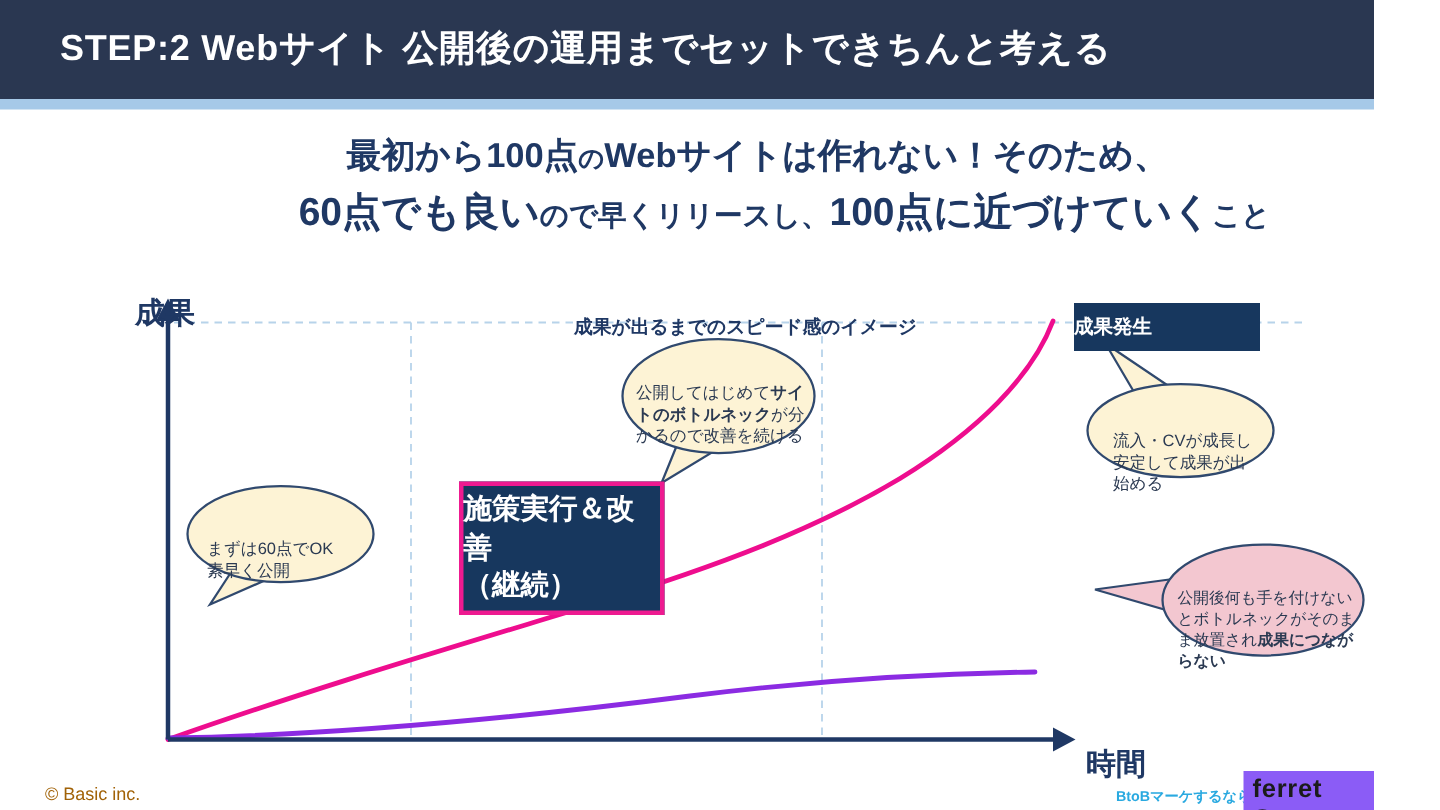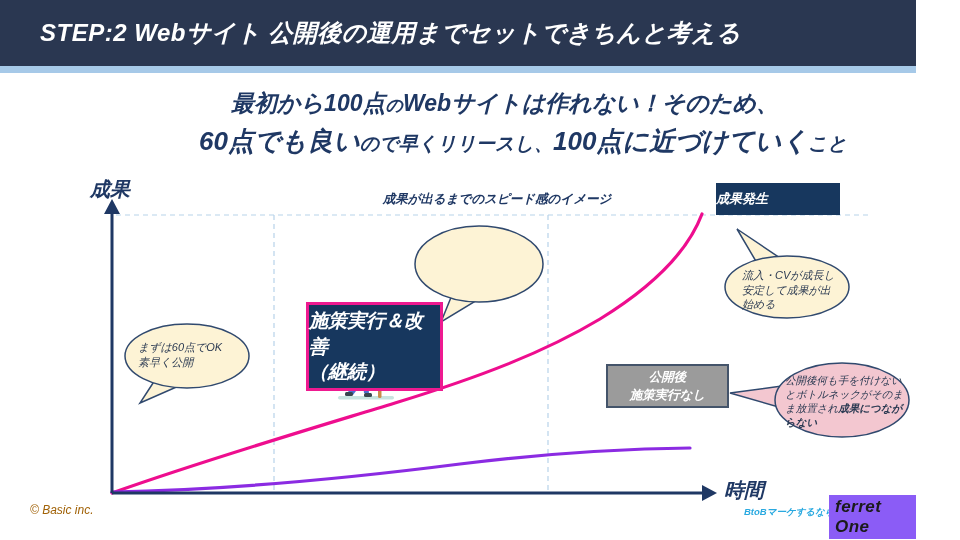--- a/index.html
+++ b/index.html
@@ -1,38 +1,38 @@
 <!DOCTYPE html>
 <html><head>
 <meta charset="utf-8">
 <style>
   html,body{margin:0;padding:0;background:#fff;}
   .slide{position:relative;width:916px;height:540px;background:#ffffff;overflow:hidden;
-         font-family:"Liberation Sans","DejaVu Sans",sans-serif;font-style:italic;}
+         font-family:"Liberation Sans","DejaVu Sans",sans-serif;}
   
   .hdr{position:absolute;left:0;top:0;width:960px;height:66px;background:#2a3751;}
   .hdr-title{position:absolute;left:40px;top:0;height:66px;line-height:66px;
              color:#ffffff;font-size:24px;font-weight:bold;letter-spacing:.5px;white-space:nowrap;}
   .hdr-accent{position:absolute;left:0;top:66px;width:960px;height:7px;background:#a6c9e8;}
   
   .subtitle{position:absolute;left:0;top:88px;width:960px;text-align:center;color:#1f3864;font-weight:bold;padding-left:25px;}
   .sub-line{white-space:nowrap;}
   .big{font-size:23px;} .small{font-size:17px;}
   .l2{margin-top:5px;margin-left:36px;}
   .big2{font-size:26px;} .small2{font-size:19px;}
   
   .chart-svg{position:absolute;left:0;top:0;width:960px;height:540px;z-index:1;}
   .dash{stroke:#b7d3ea;stroke-width:1.2;stroke-dasharray:5 4;fill:none;}
   .axis{stroke:#1f3864;stroke-width:3;fill:none;}
   .axis-head{fill:#1f3864;}
   .curve{fill:none;stroke-width:3.2;stroke-linecap:round;}
   .bub-cream{fill:#fdf3d5;stroke:#30496e;stroke-width:1.5;}
   .bub-pink{fill:#f3c7d0;stroke:#30496e;stroke-width:1.5;}
   
-  .ov{position:absolute;z-index:2;}
+  .ov{position:absolute;z-index:2;margin-top:19px;}
   .axis-label{color:#1f3864;font-size:20px;font-weight:bold;}
   .chart-title{width:300px;text-align:center;color:#1f3864;font-size:12.5px;font-weight:bold;}
   .navy-box{background:#17375e;color:#ffffff;font-weight:bold;text-align:left;}
   .box-site{left:66px;top:407px;width:124px;height:31px;line-height:31px;font-size:13px;}
   .box-improve{left:306px;top:302px;width:131px;border:3px solid #ee1a90;font-size:19px;line-height:1.35;padding:3px 0;}
   .box-result{left:716px;top:183px;width:124px;height:32px;line-height:32px;font-size:13px;}
   .box-gray{left:606px;top:364px;width:123px;height:44px;background:#9b9b9b;border:2px solid #44546a;
             color:#ffffff;font-weight:bold;text-align:center;font-size:12.5px;line-height:1.4;padding-top:3px;box-sizing:border-box;}
   .bubble-text{font-size:11px;color:#2b3a52;line-height:1.32;text-align:left;}
   .bold-part{font-weight:bold;}
@@ -105,26 +105,23 @@
 
   <div class="ov axis-label" style="left:90px;top:176px;">成果</div>
   <div class="ov axis-label" style="left:724px;top:477px;">時間</div>
   <div class="ov chart-title" style="left:347px;top:191px;">成果が出るまでのスピード感のイメージ</div>
 
   <div class="ov navy-box box-improve">
     <div>施策実行＆改善</div>
     <div>（継続）</div>
   </div>
   <div class="ov navy-box box-result">成果発生</div>
-  <div class="ov box-gray">
-    <div>公開後</div>
-    <div>施策実行なし</div>
-  </div>
 
   <div class="ov bubble-text" style="left:138px;top:340px;width:112px;"><span>まずは60点でOK</span><br><span>素早く公開</span></div>
+  <div class="ov bubble-text" style="left:424px;top:236px;width:118px;"><span>公開してはじめて</span><span class="bold-part">サイトのボトルネック</span><span>が分かるので改善を続ける</span></div>
   <div class="ov bubble-text" style="left:785px;top:374px;width:120px;font-size:10.5px;"><span>公開後何も手を付けないとボトルネックがそのまま放置され</span><span class="bold-part">成果につながらない</span></div>
   <div class="ov bubble-text" style="left:742px;top:268px;width:98px;">流入・CVが成長し安定して成果が出始める</div>
 
   <div class="ov copyright">© Basic inc.</div>
   <div class="ov tagline">BtoBマーケするなら</div>
   <div class="ov logo">ferret One</div>
 
 </div>
 
 </body></html>

